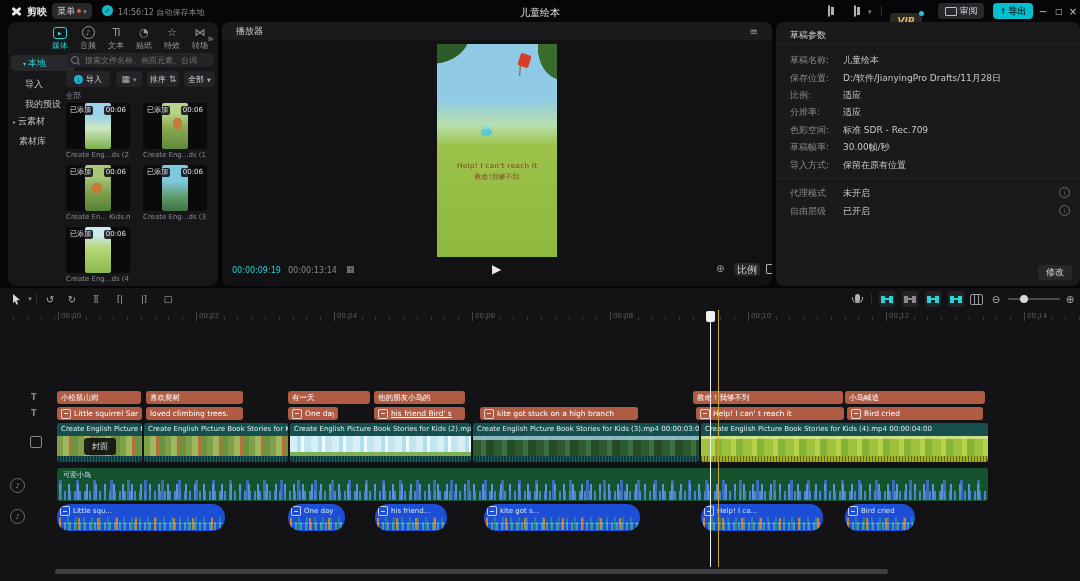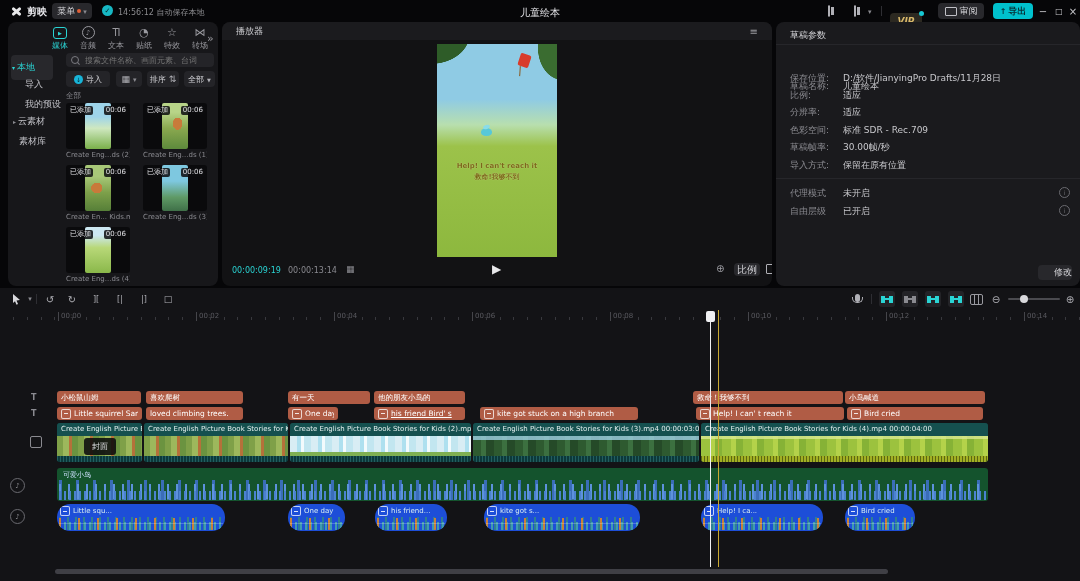--- a/index.html
+++ b/index.html
@@ -41,21 +41,21 @@
   .g-media{width:12px;height:10px;border:1.4px solid currentColor;border-radius:3px;display:flex;align-items:center;justify-content:center;}
   .g-media::before{content:"▶";font-size:5px;}
   .g-audio{width:11px;height:11px;border:1.4px solid currentColor;border-radius:50%;display:flex;align-items:center;justify-content:center;}
   .g-audio::before{content:"♪";font-size:7px;}
   .g-textic::before{content:"TI";font-size:10px;letter-spacing:-1px;}
   .g-sticker::before{content:"◔";font-size:11px;}
   .g-fx::before{content:"☆";font-size:11px;}
   .g-trans::before{content:"⋈";font-size:11px;}
   .g-more::before{content:"»";font-size:11px;}
   .sideitem{position:absolute;color:#c0c0c6;}
-  .pill{background:#28282c;border-radius:4px;display:flex;align-items:center;padding:0 1px;height:25px;}
+  .pill{background:#28282c;border-radius:4px;display:flex;align-items:center;padding:0 12px;height:16px;}
   .searchbox{position:absolute;background:#242428;border-radius:4px;display:flex;align-items:center;padding:0 5px;}
   .searchbox input{background:transparent;border:none;outline:none;color:#9a9aa0;font-size:8px;width:100%;font-family:inherit;}
   .g-search{width:6px;height:6px;border:1px solid #7a7a80;border-radius:50%;position:relative;margin-right:4px;flex:none;}
   .g-search::after{content:"";position:absolute;width:3px;height:1px;background:#7a7a80;right:-2px;bottom:-1px;transform:rotate(45deg);}
   .toolchip{position:absolute;background:#242428;border-radius:4px;display:flex;align-items:center;justify-content:center;gap:3px;font-size:8px;color:#d0d0d4;}
   .impdot{width:9px;height:9px;border-radius:50%;background:#18b4d8;color:#032428;font-size:6px;display:flex;align-items:center;justify-content:center;}
   .impdot::before{content:"↓";}
   .g-grid::before{content:"▦";font-size:9px;color:#b0b0b6;}
   .g-sort::before{content:"⇅";font-size:9px;color:#b0b0b6;}
   .g-filter::before{content:"▼";font-size:5px;color:#b0b0b6;}
@@ -302,21 +302,21 @@
     <span class="g-plus abs gray" style="left:494px;top:241px;"></span>
     <div class="btn abs" style="left:512px;top:241px;width:26px;height:13px;font-size:10px;">
       <span>比例</span>
     </div>
     <span class="g-fs abs" style="left:544px;top:242px;"></span>
   </div>
 
   <div class="panel" style="left:776px;top:22px;width:304px;height:264px;background:#1a1a1d;">
     <span class="abs" style="left:14px;top:7px;color:#d8d8dc;">草稿参数</span>
     <div class="divider" style="top:22px;"></div>
-    <div class="prow" style="top:32px;margin-top:26px;">
+    <div class="prow" style="top:32px;">
         <span class="plabel">草稿名称:</span>
         <span class="pvalue">儿童绘本</span>
       </div>
     <div class="prow" style="top:50px;">
         <span class="plabel">保存位置:</span>
         <span class="pvalue">D:/软件/JianyingPro Drafts/11月28日</span>
       </div>
     <div class="prow" style="top:67px;">
         <span class="plabel">比例:</span>
         <span class="pvalue">适应</span>
@@ -341,21 +341,21 @@
     <div class="prow" style="top:165px;">
       <span class="plabel">代理模式</span>
       <span class="pvalue">未开启</span>
       <span class="g-info" style="position:absolute;right:0;"></span>
     </div>
     <div class="prow" style="top:183px;">
       <span class="plabel">自由层级</span>
       <span class="pvalue">已开启</span>
       <span class="g-info" style="position:absolute;right:0;"></span>
     </div>
-    <div class="btn abs" style="left:262px;top:243px;width:34px;height:15px;justify-content:flex-end;">
+    <div class="btn abs" style="left:262px;top:243px;width:34px;height:15px;">
       <span>修改</span>
     </div>
   </div>
 
   <div class="timeline">
 
     <span class="tbico" style="left:8px;">
       <svg width="10" height="12" viewBox="0 0 10 12">
           <path d="M2 1 L9 7 L5.5 7.5 L7 11 L5.5 11.7 L4 8.2 L2 10 Z" fill="#d8d8dc"></path>
         </svg>

